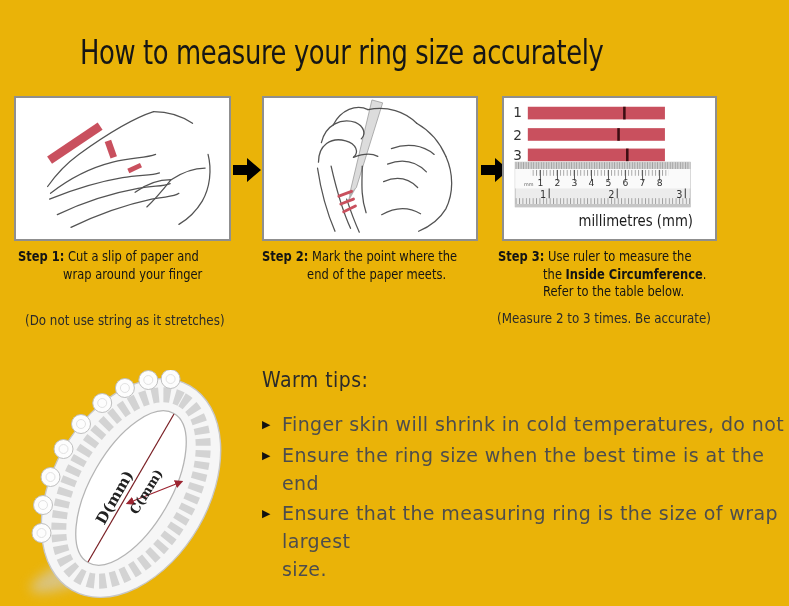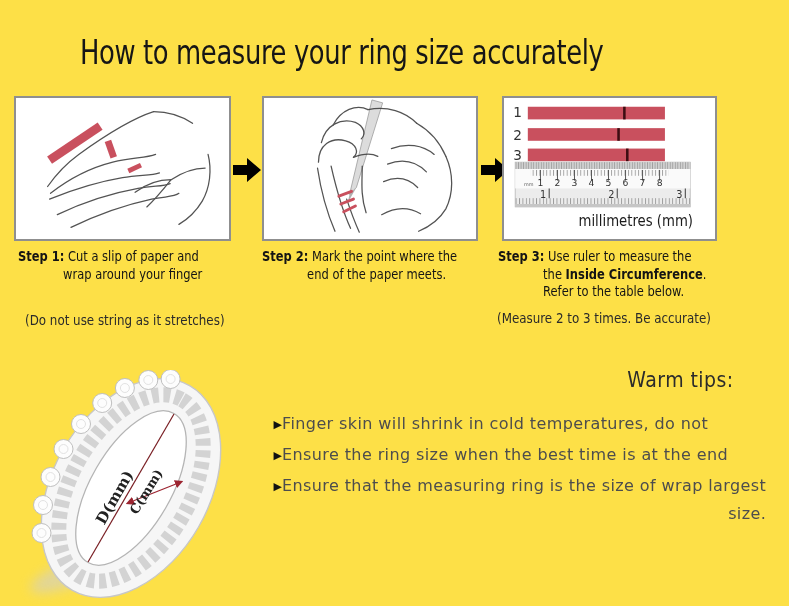--- a/index.html
+++ b/index.html
@@ -1,35 +1,35 @@
 <!DOCTYPE html>
 <html><head>
 <meta charset="utf-8">
 <style>
   html,body{margin:0;padding:0;background:#fff;}
-  .page{position:relative;width:789px;height:606px;background:#fde047;overflow:hidden;
+  .page{position:relative;width:789px;height:606px;background:#eab308;overflow:hidden;
         font-family:"DejaVu Sans", sans-serif;color:#1b1b1b;}
   .abs{position:absolute;}
   .title{left:80px;top:32px;font-size:34px;font-weight:normal;color:#161616;
          white-space:nowrap;transform:scaleX(0.76);transform-origin:left top;letter-spacing:-0.5px;}
   .panel{position:absolute;top:96px;height:145px;border:2px solid #8f8f8f;background:#fff;box-sizing:border-box;}
   .panel svg{display:block;}
   .arrow{position:absolute;top:158px;width:28px;height:24px;}
   .caption{position:absolute;font-size:14px;line-height:17.5px;white-space:nowrap;
            transform:scaleX(0.82);transform-origin:left top;color:#141414;}
   .caption b{font-weight:bold;}
   .caption .cont{padding-left:55px;}
   .note{position:absolute;font-size:14.5px;color:#2a2a2a;white-space:nowrap;
         transform:scaleX(0.82);transform-origin:left top;}
-  .tips{position:absolute;left:262px;top:368px;width:524px;text-align:right;}
+  .tips{position:absolute;left:262px;top:368px;width:524px;}
   .tips-head{font-size:21px;color:#2b2b2b;transform:scaleX(0.9);transform-origin:left top;
              letter-spacing:0.5px;margin-bottom:18px;}
   .tip{display:flex;align-items:flex-start;margin-bottom:2px;}
   .tip .bullet{font-size:11px;color:#111;line-height:28px;margin-top:1px;width:20px;flex:0 0 20px;}
-  .tip .lines{font-size:16px;line-height:28px;color:#4d4d4d;letter-spacing:0.4px;}
+  .tip .lines{font-size:19px;line-height:28px;color:#4d4d4d;letter-spacing:0.4px;}
   text{font-family:"DejaVu Sans", sans-serif;}
   .serif-label{font-family:"DejaVu Serif", serif;}
 </style>
 </head>
 <body>
 
 <div class="page">
 
   <div class="abs title">How to measure your ring size accurately</div>
 

